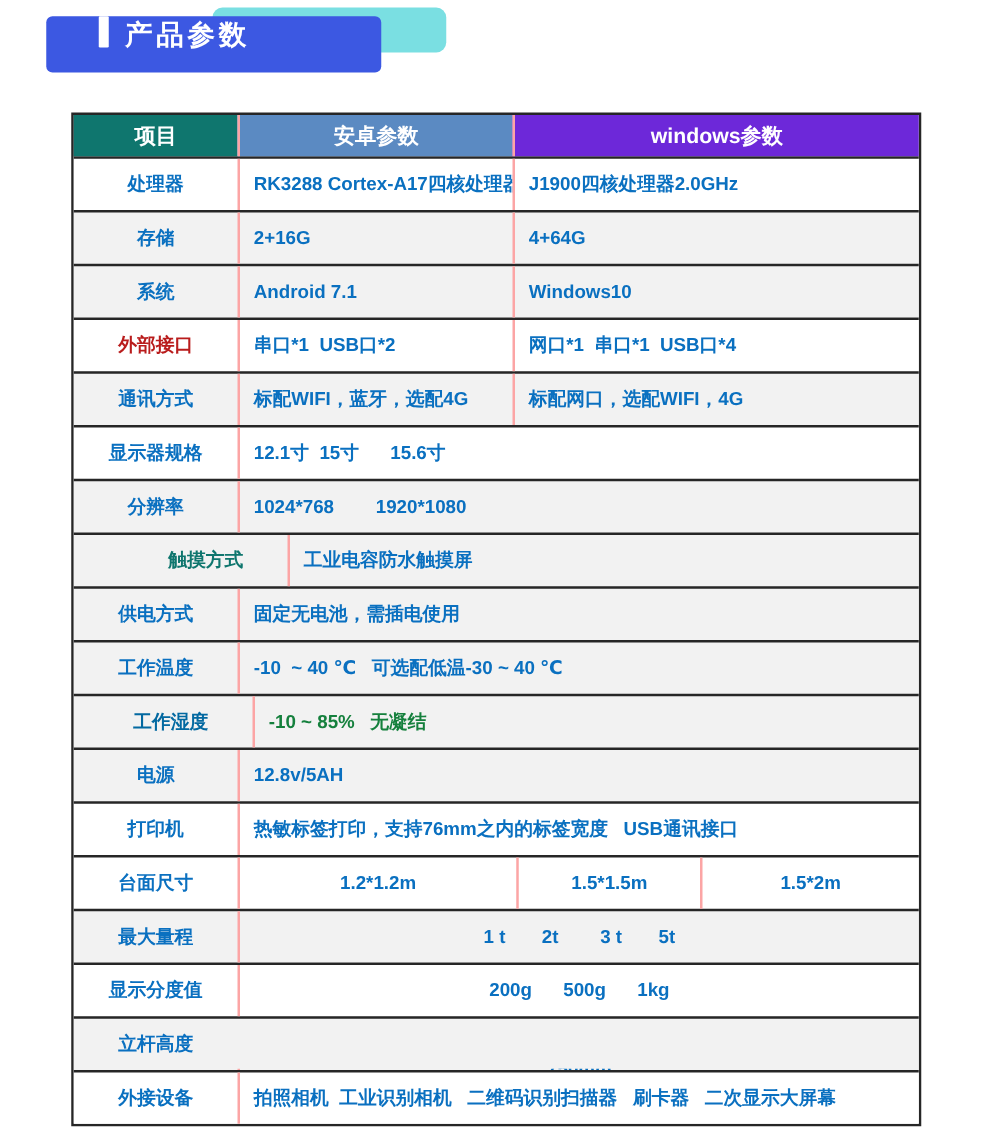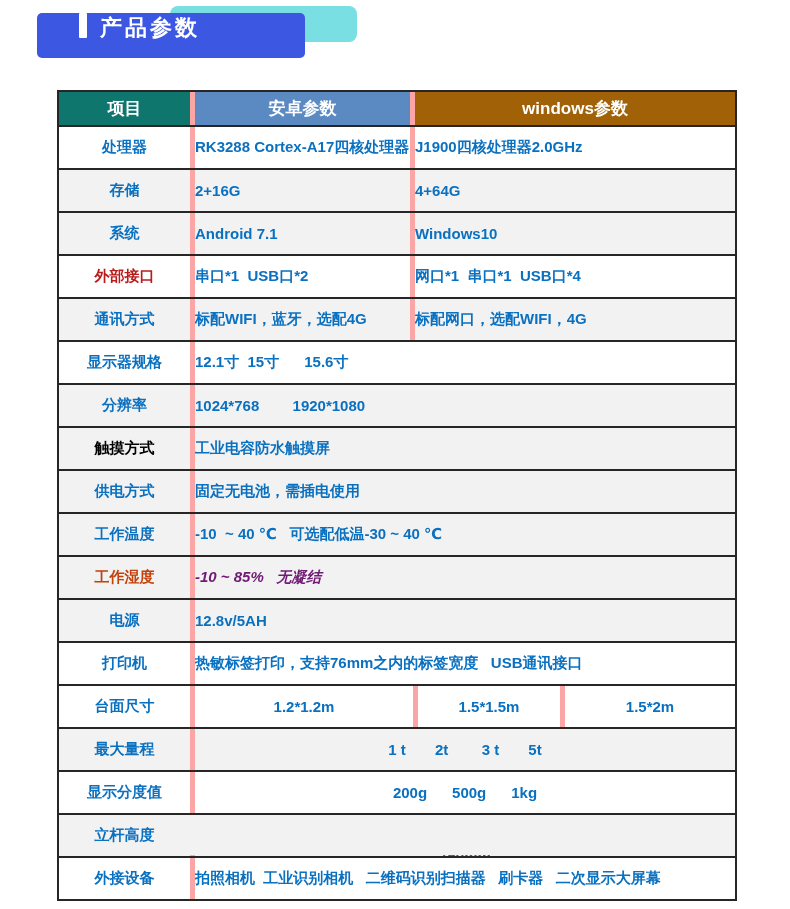--- a/index.html
+++ b/index.html
@@ -26,28 +26,28 @@
   .spec-table{
     position:absolute;left:57px;top:90px;width:680px;
     border:2px solid #262626;box-sizing:border-box;background:#ffffff;
   }
   .tr,.thead{display:flex;width:100%;box-sizing:border-box;}
   .thead{height:33px;}
   .tr{height:43px;border-top:2px solid #262626;background:#ffffff;}
   .tr.shade{background:#f2f2f2;}
   .th,.td{
     box-sizing:border-box;display:flex;align-items:center;
-    border-left:5px solid #fca5a5;overflow:hidden;
+    border-left:2px solid #fca5a5;overflow:hidden;
   }
   .th:first-child,.td:first-child{border-left:none;}
   .th{justify-content:center;color:#ffffff;font-size:17px;}
   .th1{width:131px;}
   .th2{width:220px;}
   .th3{flex:1;}
-  .td{font-size:15px;white-space:pre;}
+  .td{font-size:15px;white-space:pre;padding-left:11px;}
   .td.label{width:131px;justify-content:center;padding-left:0;}
   .td.c2{width:220px;}
   .td.c3{flex:1;}
   .td.cm{flex:1;}
   .td.center{justify-content:center;padding-left:0;}
   .td.t1{width:223px;}
   .td.t2{width:147px;}
   .td.t3{flex:1;}
 </style>
 </head>
@@ -59,21 +59,21 @@
 
   <div class="title-box" style="background: rgb(60, 88, 226);">
     <span class="title-bar"></span>
     <span class="title-text">产品参数</span>
   </div>
 
   <div class="spec-table">
     <div class="thead">
       <div class="th th1" style="background: #0f766e;">项目</div>
       <div class="th th2" style="background: rgb(91, 138, 194);">安卓参数</div>
-      <div class="th th3" style="background: #a16207;">windows参数</div>
+      <div class="th th3" style="background: #6d28d9;">windows参数</div>
     </div>
     <div id="tbody">
         <div class="tr">
           <div class="td label" style="color: rgb(10, 112, 192); border-radius: 16px;">处理器</div>
           <div class="td c2" style="color: rgb(10, 112, 192);">RK3288 Cortex-A17四核处理器</div>
           <div class="td c3" style="color: rgb(10, 112, 192);">J1900四核处理器2.0GHz</div>
         </div>
         <div class="tr shade">
           <div class="td label" style="color: rgb(10, 112, 192);">存储</div>
           <div class="td c2" style="color: rgb(10, 112, 192);">2+16G</div>
@@ -96,34 +96,34 @@
         </div>
         <div class="tr">
           <div class="td label" style="color: rgb(10, 112, 192);">显示器规格</div>
           <div class="td cm" style="color: rgb(10, 112, 192);">12.1寸  15寸      15.6寸</div>
         </div>
         <div class="tr shade">
           <div class="td label" style="color: rgb(10, 112, 192);">分辨率</div>
           <div class="td cm" style="color: rgb(10, 112, 192);">1024*768        1920*1080</div>
         </div>
         <div class="tr shade">
-          <div class="td label" style="color: #000000;">触摸方式</div>
+          <div class="td label" style="color: #0f766e; margin-left: 40px;">触摸方式</div>
           <div class="td cm" style="color: rgb(10, 112, 192);">工业电容防水触摸屏</div>
         </div>
         <div class="tr shade">
           <div class="td label" style="color: rgb(10, 112, 192);">供电方式</div>
           <div class="td cm" style="color: rgb(10, 112, 192);">固定无电池，需插电使用</div>
         </div>
         <div class="tr shade">
           <div class="td label" style="color: rgb(10, 112, 192);">工作温度</div>
           <div class="td cm" style="color: rgb(10, 112, 192);">-10  ~ 40 ℃   可选配低温-30 ~ 40 ℃</div>
         </div>
         <div class="tr shade">
-          <div class="td label" style="color: #c2410c;">工作湿度</div>
-          <div class="td cm" style="color: #701a75; font-style: italic;">-10 ~ 85%   无凝结</div>
+          <div class="td label" style="color: #0369a1; margin-left: 12px;">工作湿度</div>
+          <div class="td cm" style="color: #15803d;">-10 ~ 85%   无凝结</div>
         </div>
         <div class="tr shade">
           <div class="td label" style="color: rgb(10, 112, 192);">电源</div>
           <div class="td cm" style="color: rgb(10, 112, 192);">12.8v/5AH</div>
         </div>
         <div class="tr">
           <div class="td label" style="color: rgb(10, 112, 192);">打印机</div>
           <div class="td cm" style="color: rgb(10, 112, 192);">热敏标签打印，支持76mm之内的标签宽度   USB通讯接口</div>
         </div>
         <div class="tr">

